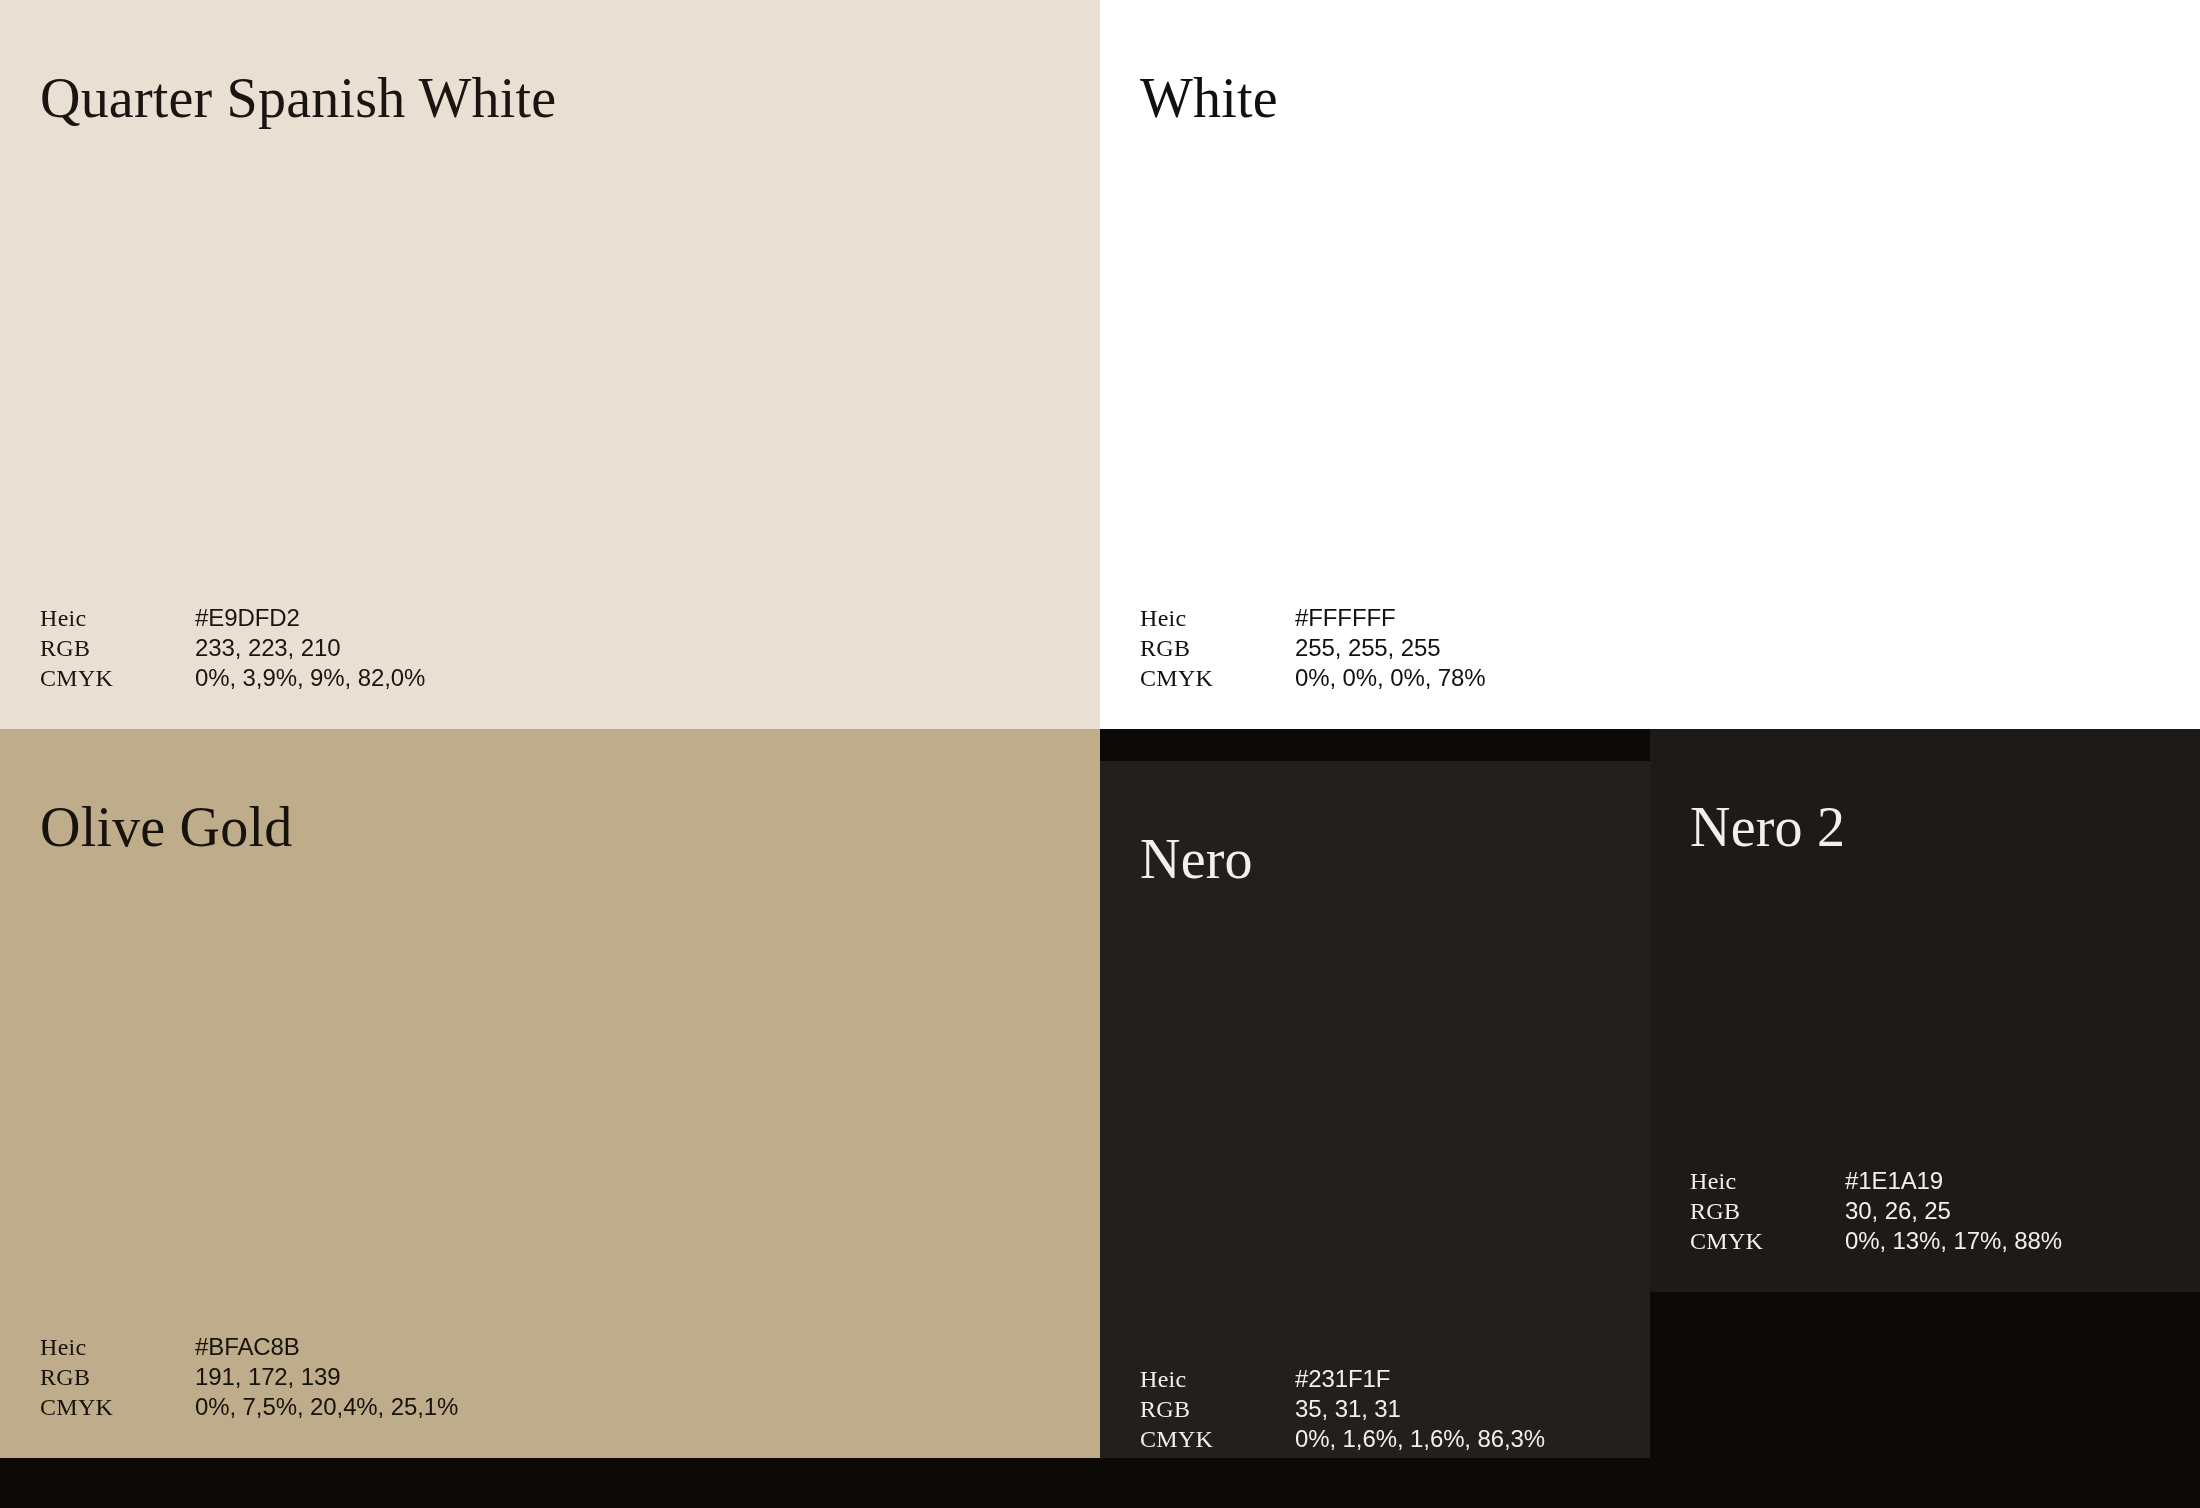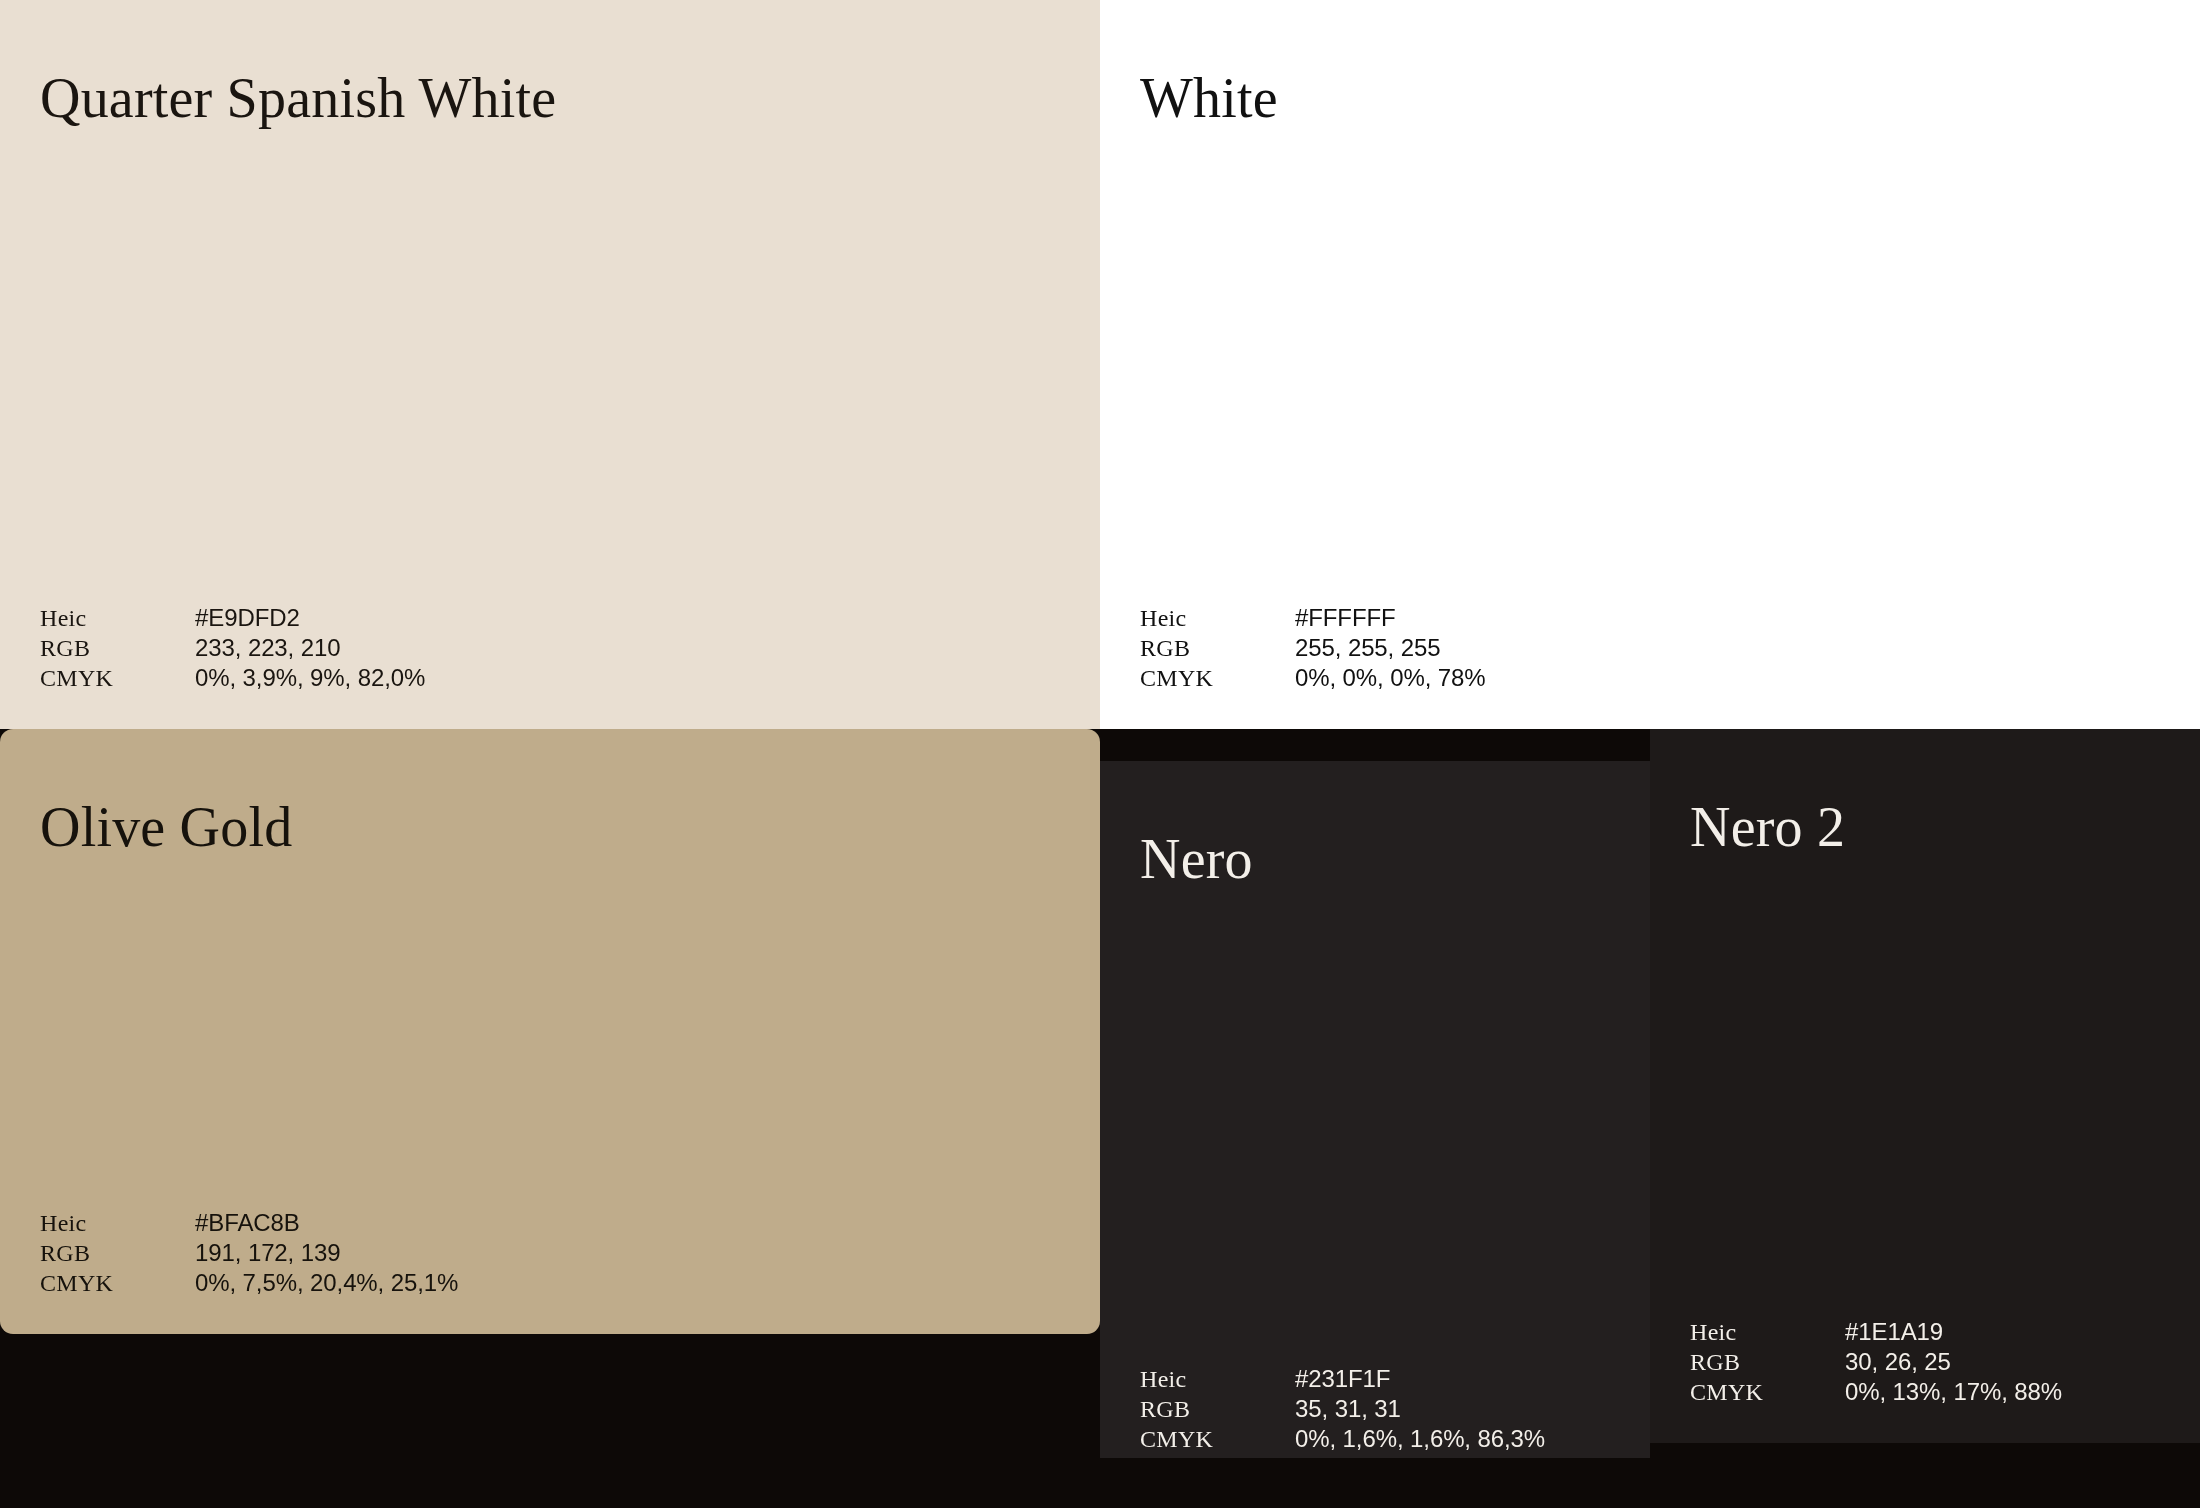--- a/index.html
+++ b/index.html
@@ -81,34 +81,33 @@
   #swatch-white {
     left: 1100px;
     top: 0;
     width: 1100px;
     height: 729px;
   }
   #swatch-olive-gold {
     left: 0;
     top: 729px;
     width: 1100px;
-    height: 605px;
-    border-radius: 13px;
+    height: 729px;
   }
   #swatch-nero {
     left: 1100px;
     top: 729px;
     width: 550px;
     height: 729px;
   }
   #swatch-nero-2 {
     left: 1650px;
     top: 729px;
     width: 550px;
-    height: 714px;
+    height: 563px;
   }
 
   
   #swatch-nero .swatch-specs,
   #swatch-nero-2 .swatch-specs {
     width: 500px;
   }
 
   #bottom-bar {
     position: absolute;

